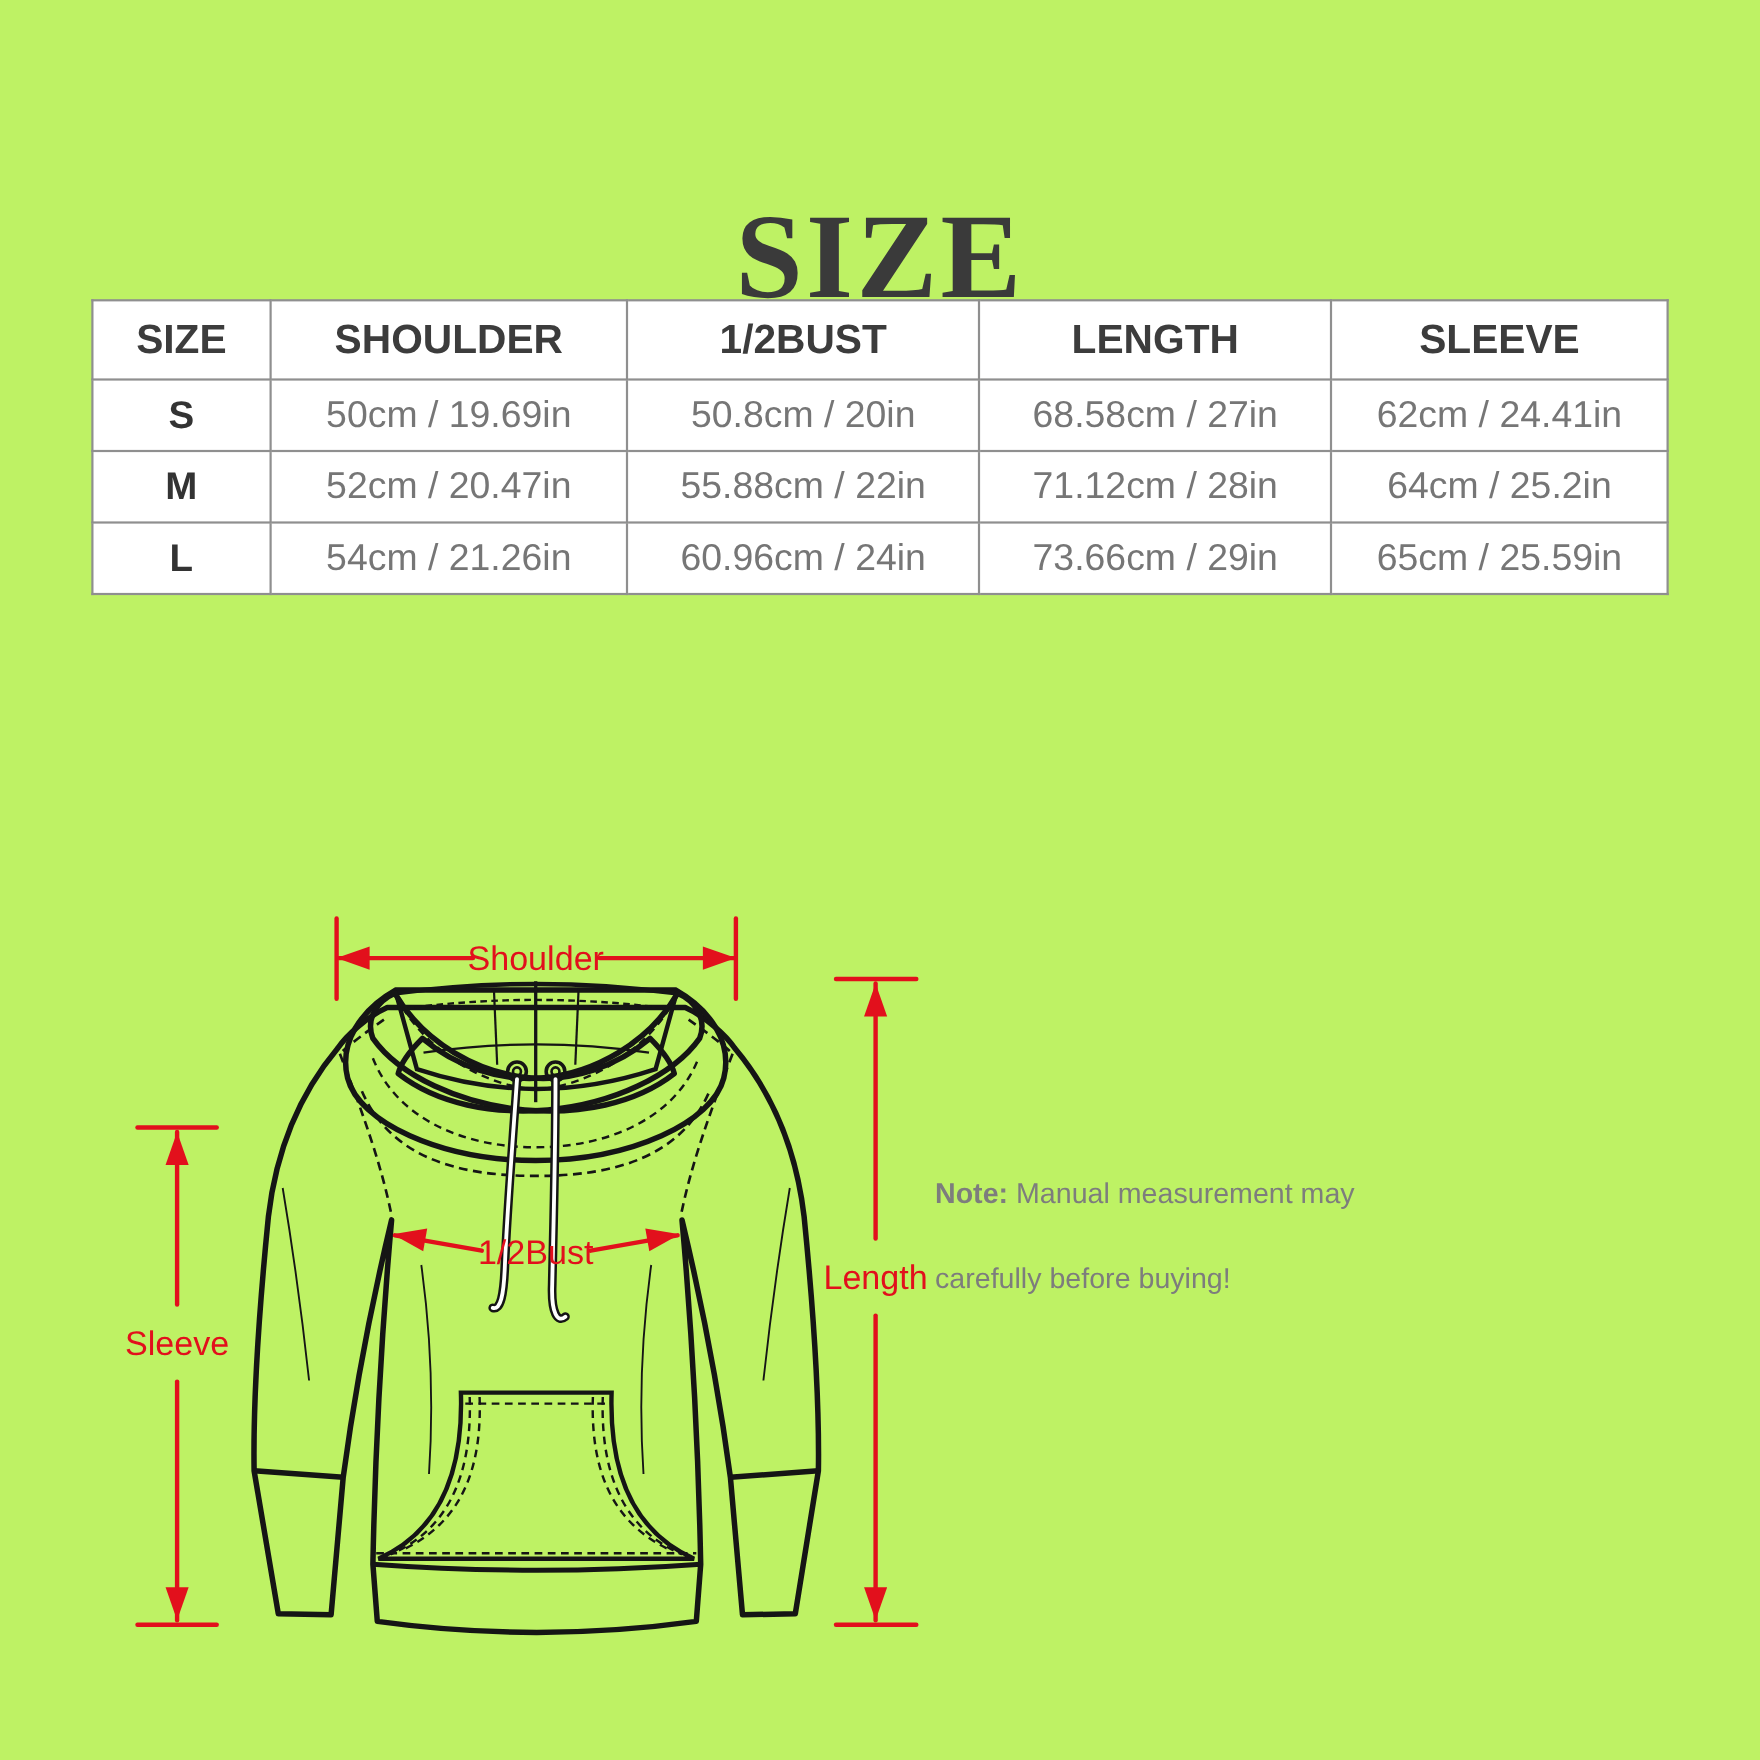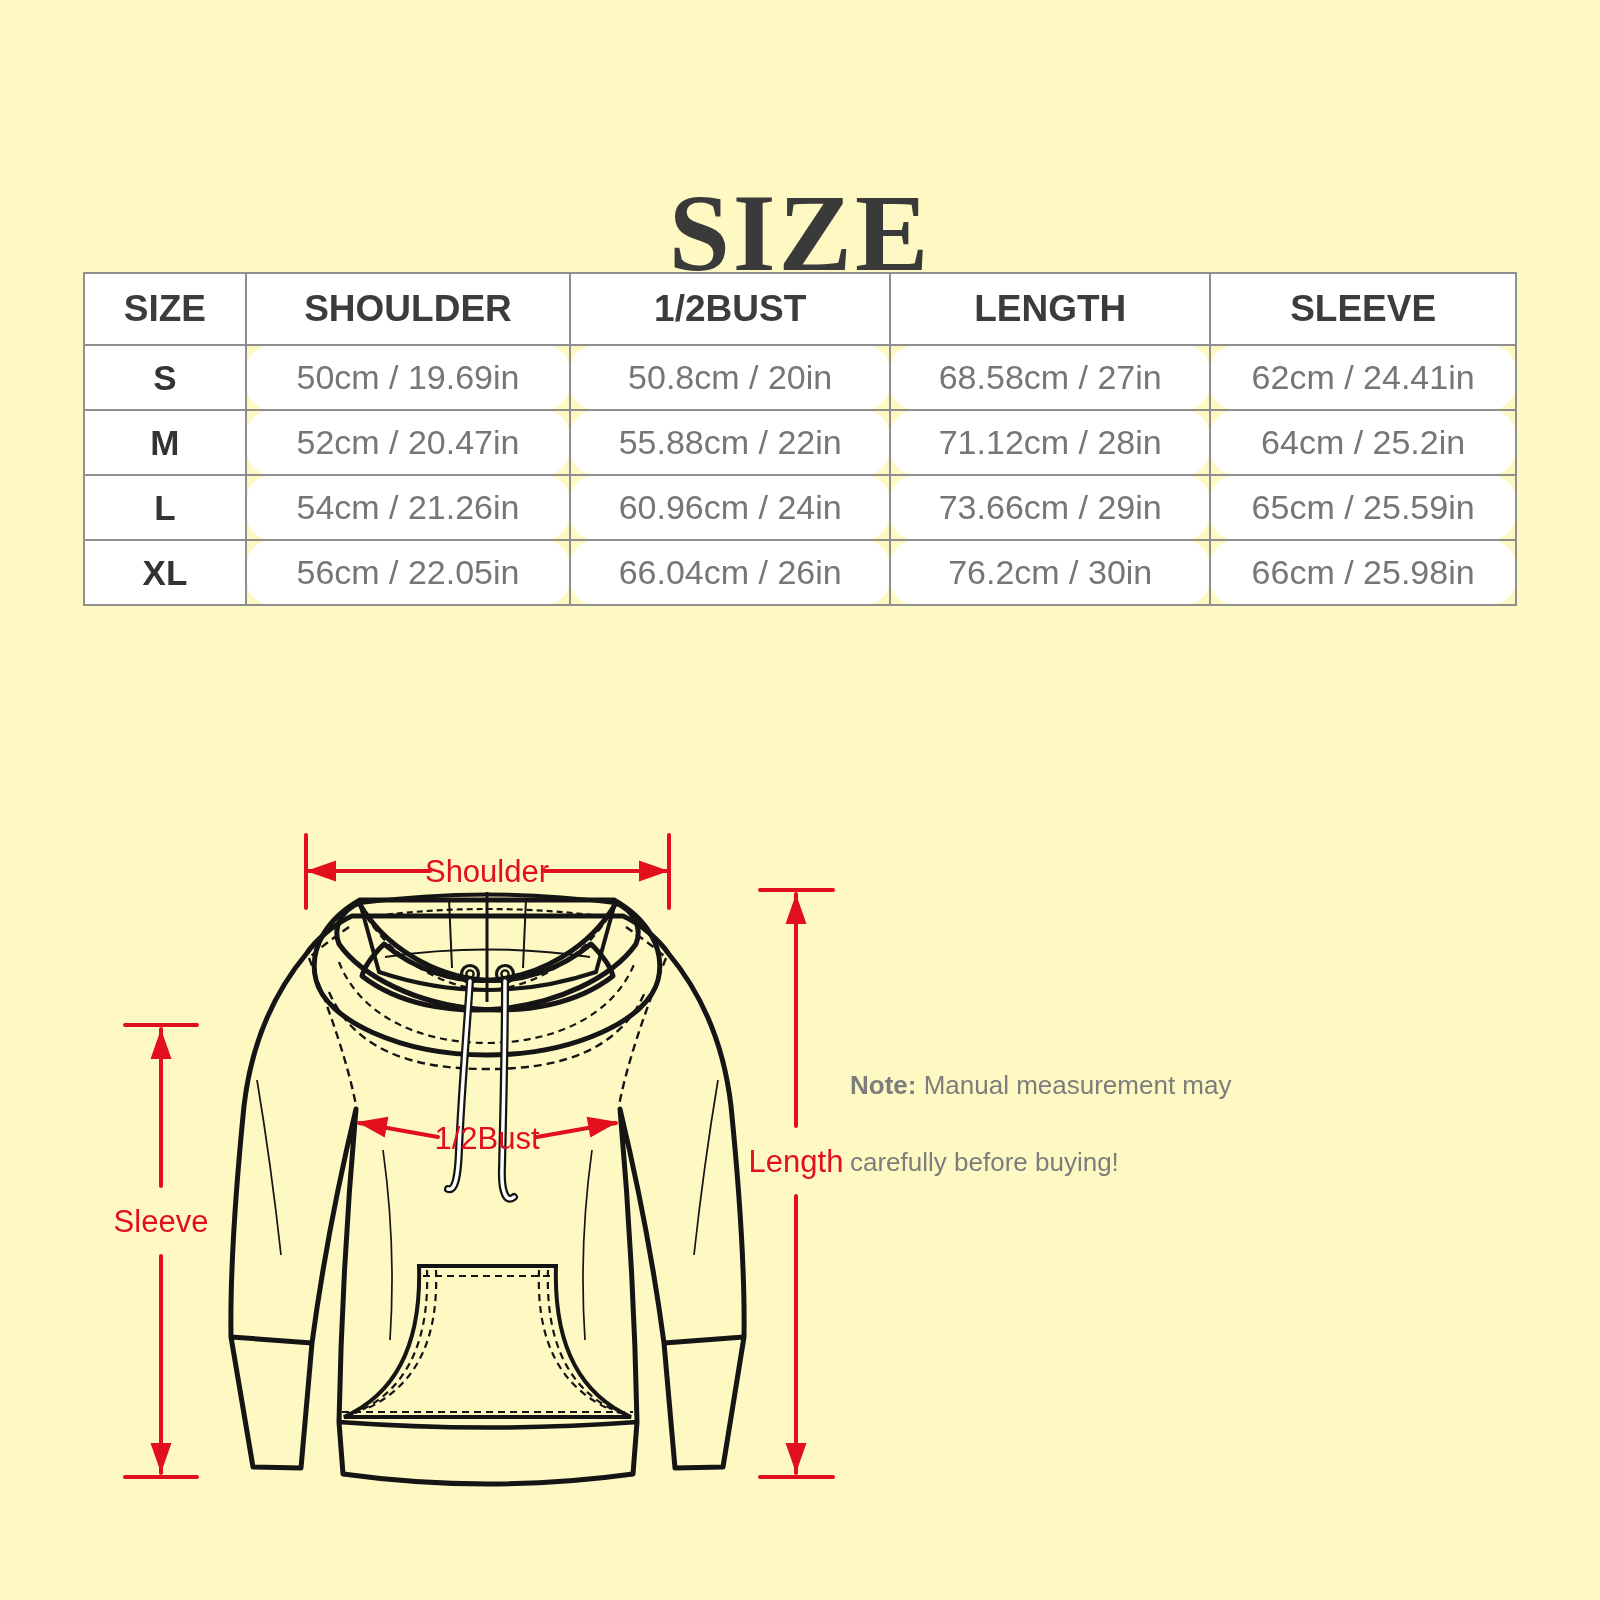--- a/index.html
+++ b/index.html
@@ -1,31 +1,31 @@
 <!DOCTYPE html>
 <html><head>
 <meta charset="utf-8">
 <style>
   html,body{margin:0;padding:0;background:#ffffff;}
-  .canvas{position:relative;width:1600px;height:1600px;background:#fef9c3;overflow:hidden;
+  .canvas{position:relative;width:1600px;height:1600px;background:#bef264;overflow:hidden;
           font-family:"Liberation Sans",sans-serif;}
   
   .page-title{position:absolute;top:104px;left:0;width:1600px;text-align:center;
 . margin:0;}
   .page-title{font-family:"Liberation Serif",serif;font-weight:bold;font-size:110px;
               letter-spacing:3px;color:#3a3a3a;line-height:1;}
   
   .size-table{position:absolute;left:83px;top:272px;width:1434px;border-collapse:collapse;
               table-layout:fixed;}
   .size-table th,.size-table td{border:2px solid #8f8f8f;text-align:center;vertical-align:middle;
               padding:0;background:#fff;}
   .size-table thead th{height:70px;font-size:37px;font-weight:bold;color:#3c3c3c;}
   .size-table tbody tr{height:65px;}
   .size-table tbody th{font-size:35px;font-weight:bold;color:#333333;}
-  .size-table tbody td{font-size:34px;font-weight:normal;color:#767676;border-radius:26px;}
+  .size-table tbody td{font-size:34px;font-weight:normal;color:#767676;}
   
   .diagram{position:absolute;left:80px;top:815px;width:780px;height:690px;}
   .sketch{stroke:#151515;fill:none;}
   .red-label{font-family:"Liberation Sans",sans-serif;font-size:31px;}
   
   .note{position:absolute;left:850px;top:1047px;width:620px;font-size:26px;
         line-height:77px;color:#7d7d7d;}
   .note .bold{font-weight:bold;}
 </style>
 </head>
@@ -66,27 +66,20 @@
         <td>55.88cm / 22in</td>
         <td>71.12cm / 28in</td>
         <td>64cm / 25.2in</td>
       </tr>
       <tr>
         <th>L</th>
         <td>54cm / 21.26in</td>
         <td>60.96cm / 24in</td>
         <td>73.66cm / 29in</td>
         <td>65cm / 25.59in</td>
-      </tr>
-      <tr>
-        <th>XL</th>
-        <td>56cm / 22.05in</td>
-        <td>66.04cm / 26in</td>
-        <td>76.2cm / 30in</td>
-        <td>66cm / 25.98in</td>
       </tr>
     </tbody>
   </table>
 
   <svg class="diagram" viewBox="80 815 780 690" xmlns="http://www.w3.org/2000/svg">
 
     <g>
 
       <path class="sketch" fill="#ffffff" stroke-width="5" stroke-linejoin="round" d="M 352 916 C 334 924 315 941 307 953 C 271 996 251 1046 244 1106
            C 236 1186 230 1272 231 1337 L 253 1467 L 301 1468 L 312 1343

